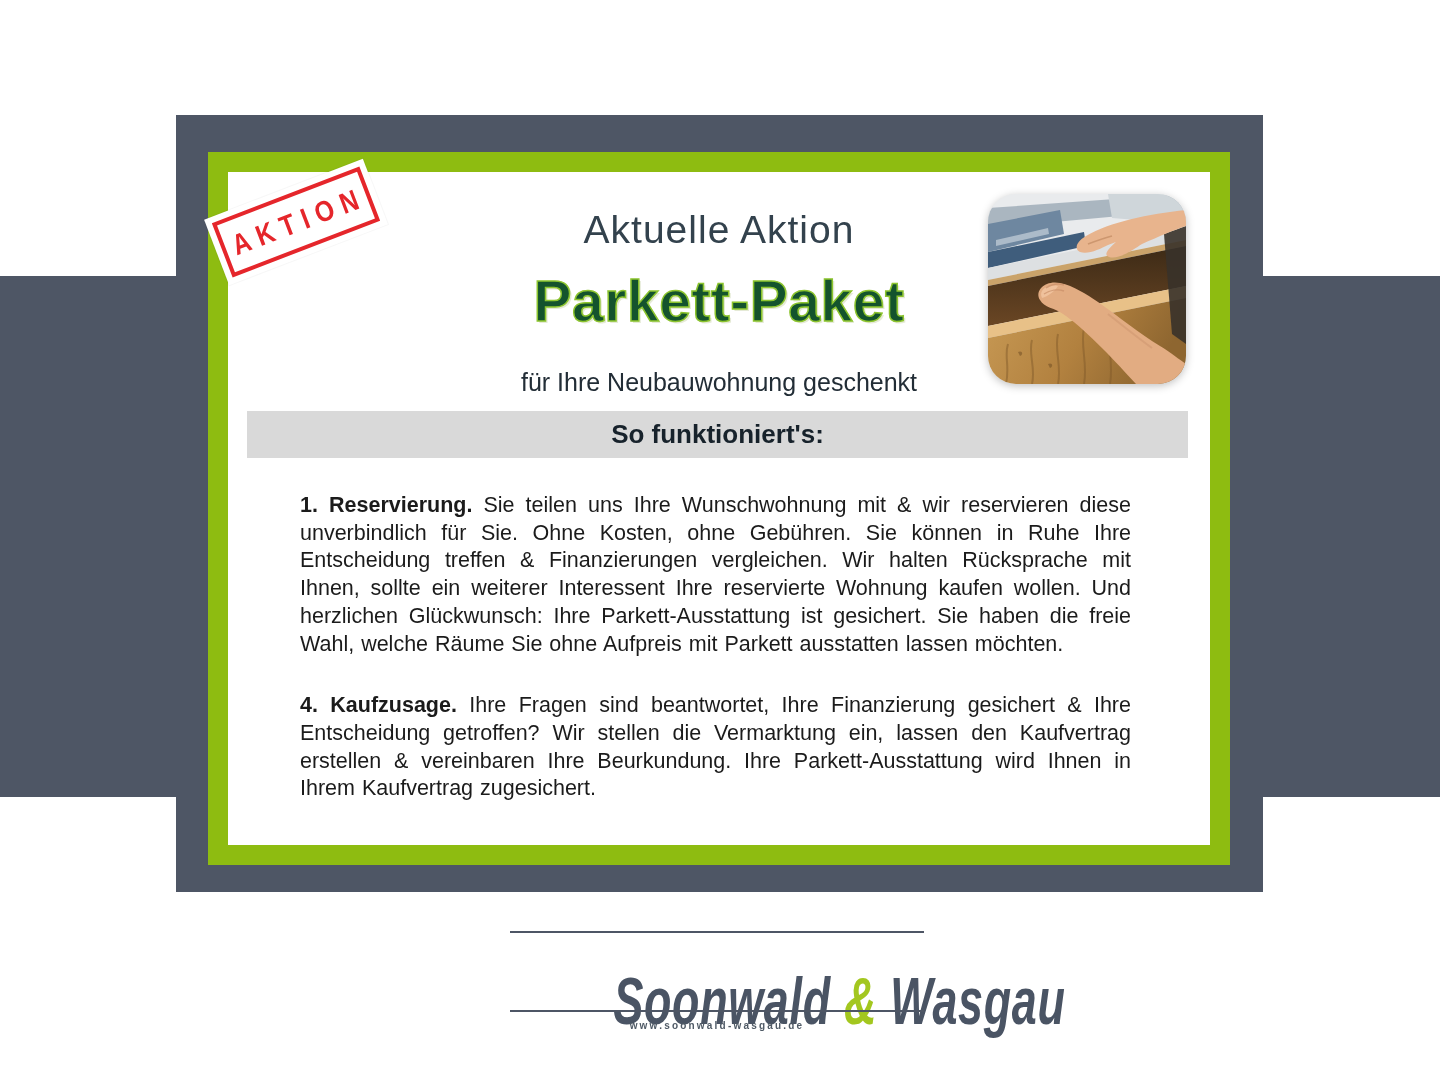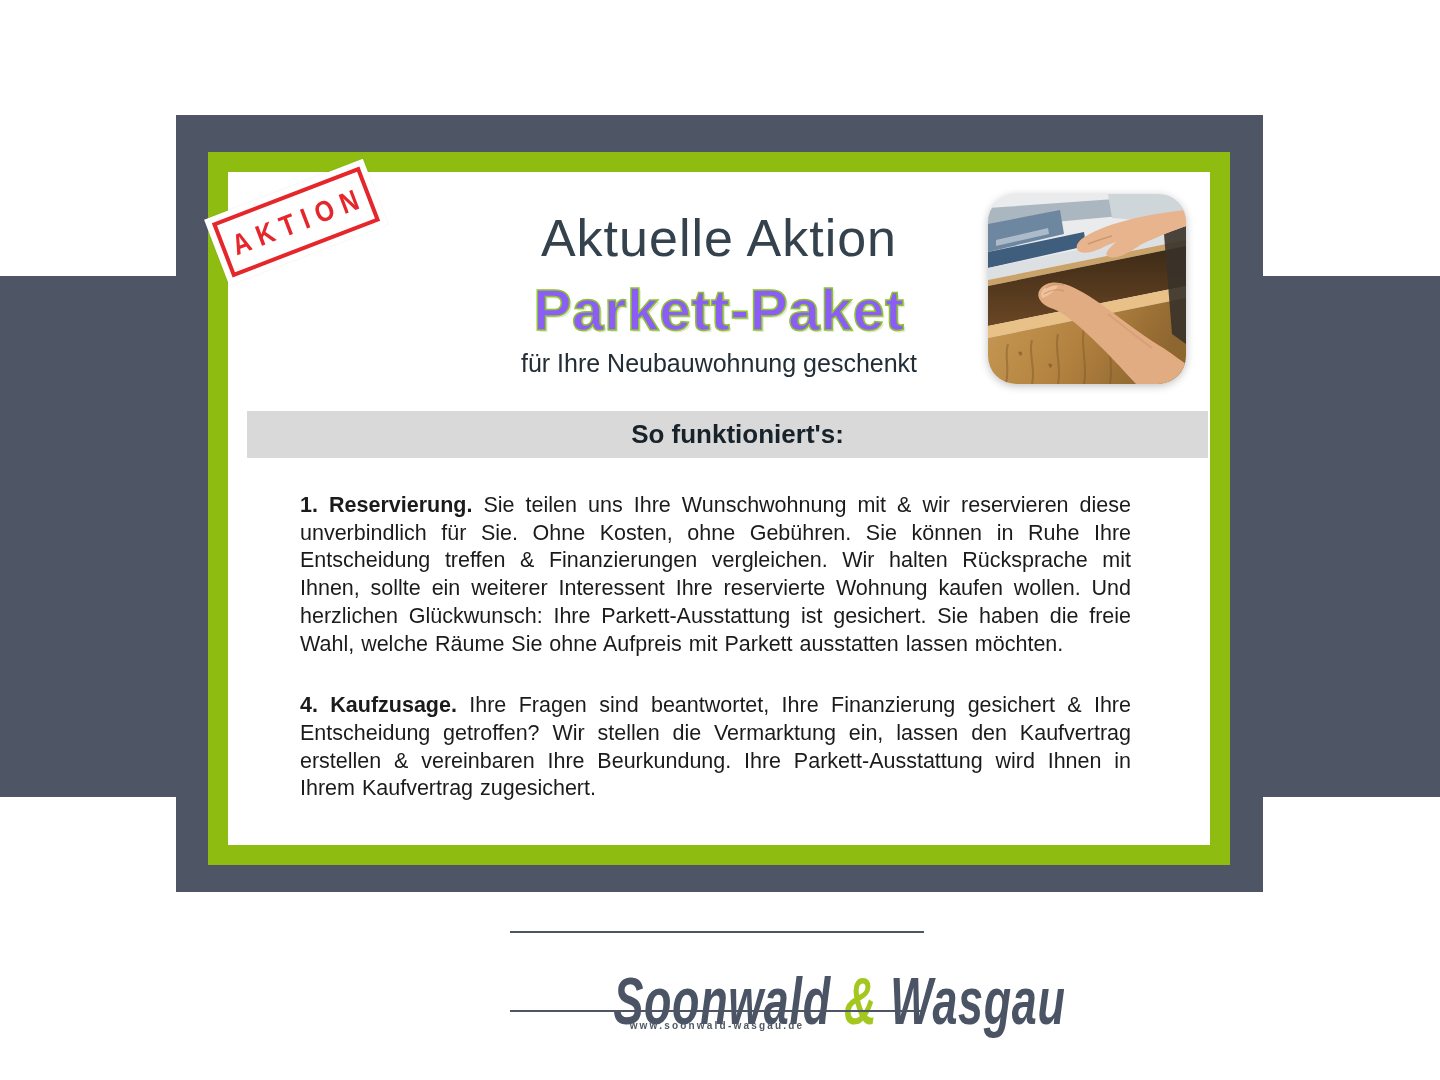--- a/index.html
+++ b/index.html
@@ -12,43 +12,42 @@
   .band { position:absolute; left:0; top:276px; width:1440px; height:521px; background:#4E5665; }
   
   .frame { position:absolute; left:176px; top:115px; width:1087px; height:777px; background:#4E5665; }
   
   .card {
     position:absolute; left:32px; top:37px; width:1022px; height:713px;
     box-sizing:border-box; border:20px solid #8EBC11; background:#ffffff;
   }
   .eyebrow {
     position:absolute; left:0; top:36px; width:982px; text-align:center;
-    font-size:52px; font-weight:500; letter-spacing:1px; color:#33424D;
+    font-size:39px; font-weight:500; letter-spacing:1px; color:#33424D;
   }
   .main-title {
     position:absolute; left:0; top:96px; width:982px; text-align:center;
-    font-size:57px; font-weight:700; color:#8b5cf6; letter-spacing:0.5px;
+    font-size:57px; font-weight:700; color:#14532d; letter-spacing:0.5px;
     -webkit-text-stroke:1.5px #8CC42E;
     text-shadow:2px 2px 0 rgba(110,140,30,0.18);
-    margin-top:9px;
   }
   .subtitle {
-    position:absolute; left:0; top:177px; width:982px; text-align:center;
+    position:absolute; left:0; top:196px; width:982px; text-align:center;
     font-size:25px; font-weight:400; color:#222D36;
   }
   .photo {
     position:absolute; left:760px; top:22px; width:198px; height:190px;
     border-radius:28px; overflow:hidden; box-shadow:0 2px 8px rgba(0,0,0,0.25);
     background:#E9EBED;
   }
   .photo svg { display:block; }
   .section-bar {
     position:absolute; left:19px; top:239px; width:941px; height:47px;
     background:#D9D9D9; display:flex; align-items:center; justify-content:center;
-    font-size:26px; font-weight:600; color:#17222B;padding-left:20px;
+    font-size:26px; font-weight:600; color:#17222B;
   }
   .body-copy {
     position:absolute; left:72px; top:310px; width:831px;
     font-size:21.5px; line-height:27.7px; text-align:justify;
     color:#1B1B1B; word-spacing:1px;
   }
   .body-copy p { margin:10px 0 34px 0; }
   .lead { font-weight:700; }
   
   .stamp {

